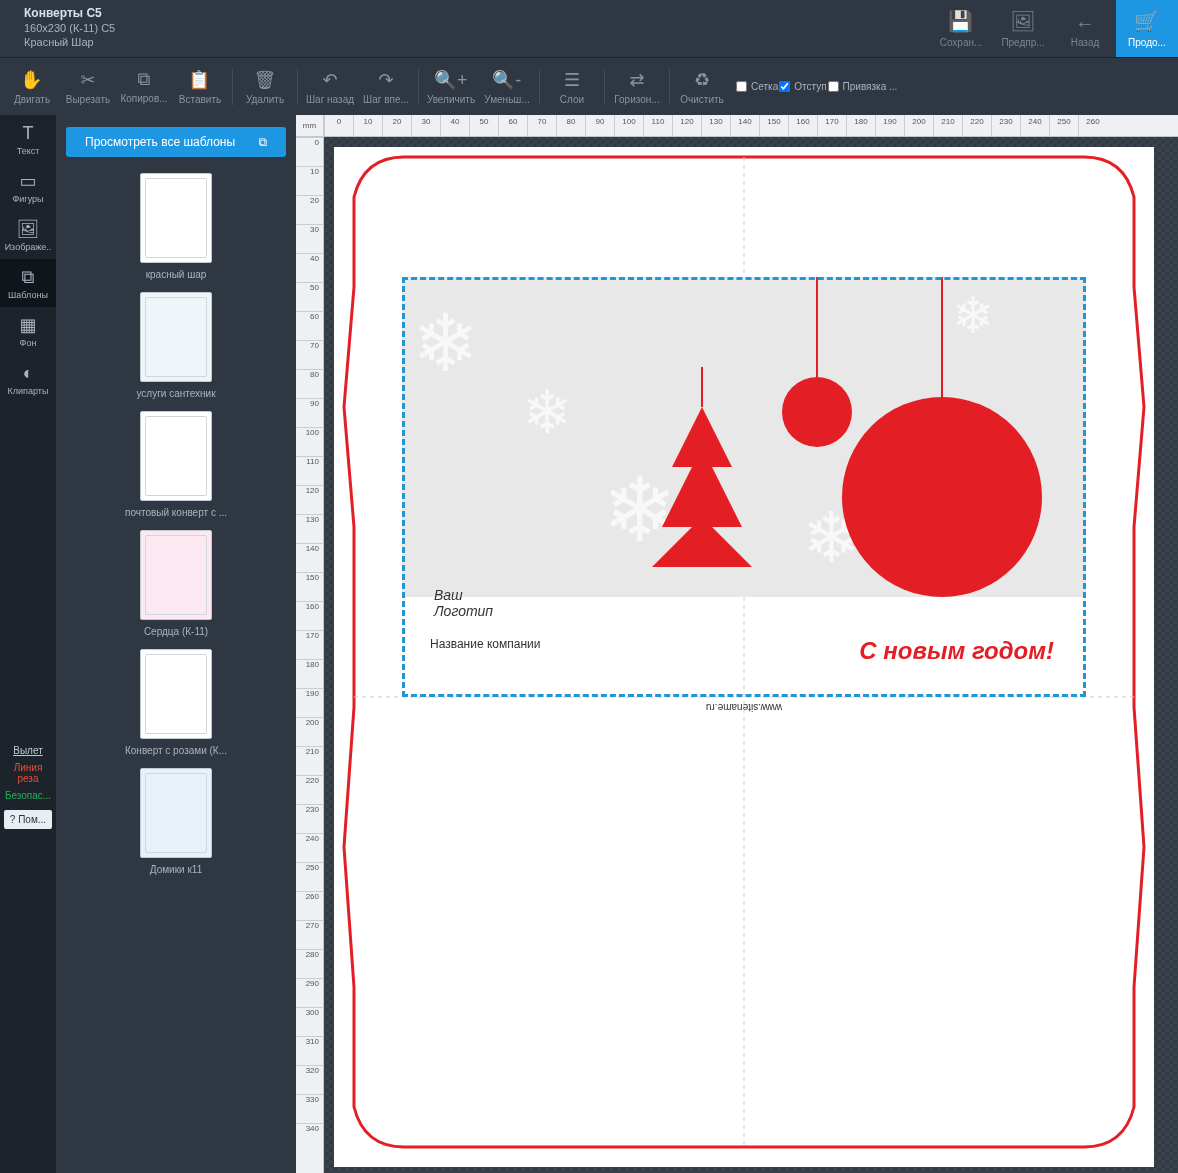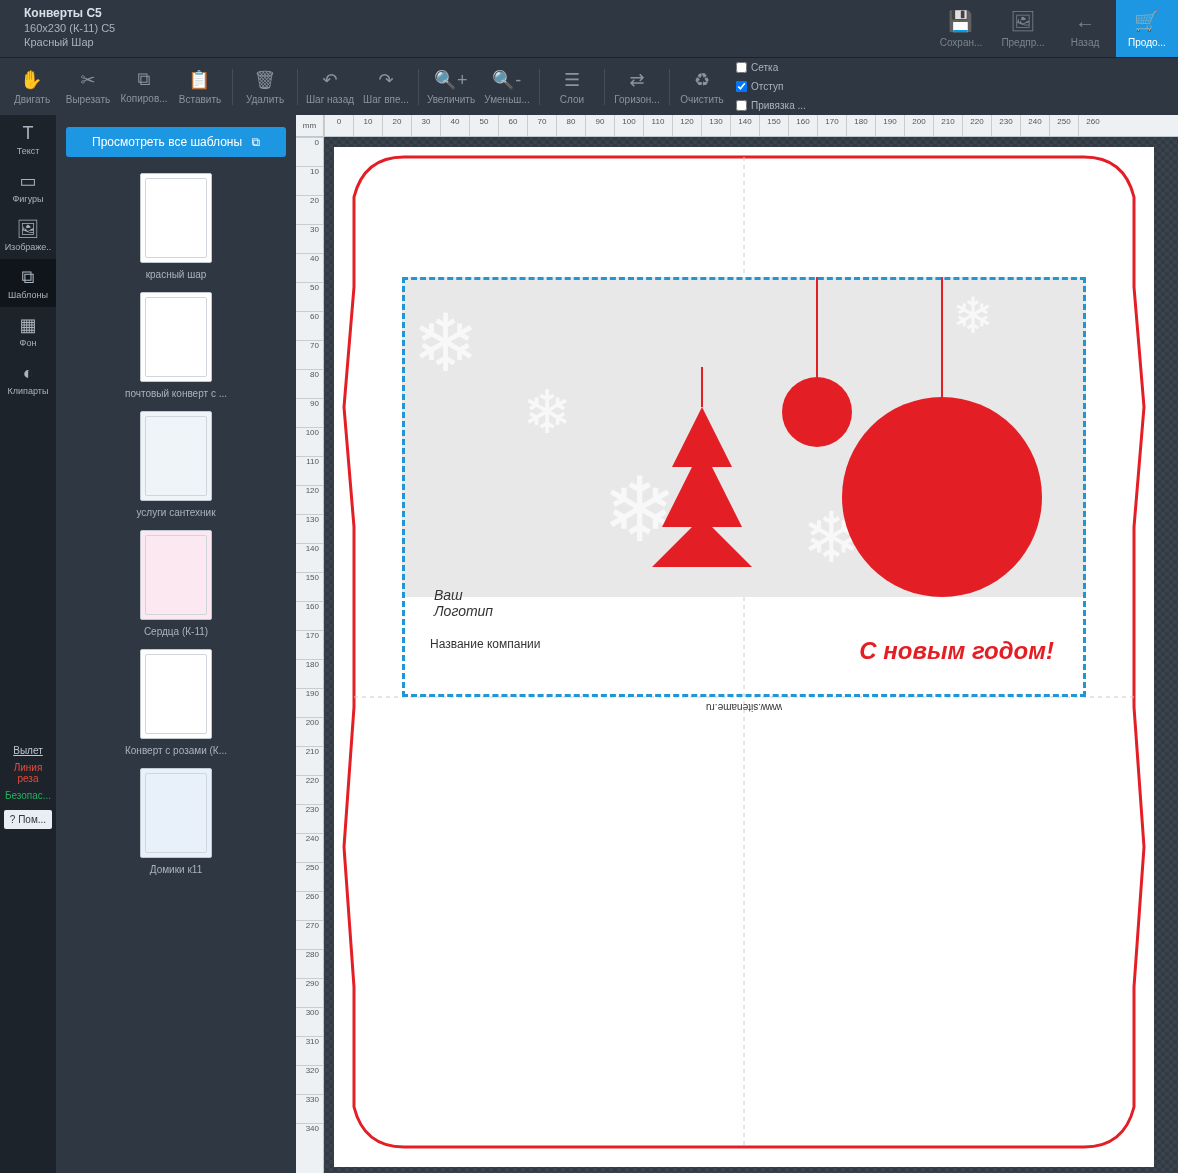--- a/index.html
+++ b/index.html
@@ -13,42 +13,42 @@
 .header-right { display: flex; }
 .header-btn { width: 62px; display: flex; flex-direction: column; align-items: center; justify-content: center; gap: 4px; font-size: 10px; color: #7a848f; cursor: pointer; }
 .header-btn.active-blue { background: #1e97e3; color: #fff; }
 .header-btn .icon { font-size: 20px; }
 
 
 .toolbar { height: 58px; background: #2f3742; border-top: 1px solid #1c232b; display: flex; align-items: center; padding: 0 4px; }
 .tool-btn { display: flex; flex-direction: column; align-items: center; justify-content: center; gap: 3px; width: 56px; height: 48px; color: #8a949f; font-size: 10px; cursor: pointer; }
 .tool-btn .icon { font-size: 18px; color: #8a949f; }
 .tool-sep { width: 1px; height: 36px; background: #444d58; margin: 0 4px; }
-.view-checks { display: flex; flex-direction: column; gap: 8px; margin-left: 6px; font-size: 10px; }
+.view-checks { display: flex; flex-direction: row; gap: 1px; margin-left: 6px; font-size: 10px; }
 .view-checks label { display: flex; align-items: center; gap: 4px; color: #aab3bd; }
 .view-checks input { width: 11px; height: 11px; }
 
 
 .body { display: flex; height: calc(1173px - 115px); }
 
 
 .left-nav { width: 56px; background: #1c232b; display: flex; flex-direction: column; }
 .nav-item { height: 48px; display: flex; flex-direction: column; align-items: center; justify-content: center; gap: 2px; font-size: 9px; color: #aab3bd; cursor: pointer; }
 .nav-item.selected { background: #10151b; }
 .nav-item .icon { font-size: 18px; }
 .nav-spacer { flex: 1; }
 .small-link { font-size: 10px; text-align: center; padding: 3px 2px; cursor: pointer; }
 .small-link.u { text-decoration: underline; color: #bfc8d2; }
 .small-link.red { color: #e74c3c; }
 .small-link.green { color: #27ae60; }
 .help-btn { margin: 6px 4px; background: #e8eef3; color: #2f3742; font-size: 10px; padding: 4px 2px; border-radius: 2px; text-align: center; }
 
 
 .templates-panel { width: 240px; background: #2f3742; padding: 12px 10px; overflow-y: auto; }
-.browse-btn { background: #1e97e3; color: #fff; padding: 8px 26px; border-radius: 3px; font-size: 12px; display: flex; align-items: center; justify-content: space-between; cursor: pointer; }
+.browse-btn { background: #1e97e3; color: #fff; padding: 8px 19px; border-radius: 3px; font-size: 12px; display: flex; align-items: center; justify-content: space-between; cursor: pointer; }
 .template-list { margin-top: 16px; display: flex; flex-direction: column; align-items: center; gap: 6px; }
 .template-item { display: flex; flex-direction: column; align-items: center; gap: 6px; margin-bottom: 6px; cursor: pointer; }
 .thumb { width: 72px; height: 90px; background: #f4f4f4; border: 1px solid #c0c8d0; border-radius: 2px; position: relative; overflow: hidden; }
 .thumb-label { font-size: 10px; color: #aab3bd; text-align: center; max-width: 130px; }
 
 
 .canvas-wrap { flex: 1; background: repeating-conic-gradient(#3a424c 0% 25%, #323a44 0% 50%) 50% / 8px 8px; position: relative; padding-left: 32px; }
 .ruler-h { position: absolute; top: 0; left: 28px; right: 0; height: 22px; background: #eef1f4; border-bottom: 1px solid #bfc7cf; font-size: 8px; color: #555; display: flex; align-items: flex-end; }
 .ruler-v { position: absolute; top: 22px; left: 0; width: 28px; bottom: 0; background: #eef1f4; border-right: 1px solid #bfc7cf; font-size: 8px; color: #555; }
 .ruler-corner { position: absolute; top: 0; left: 0; width: 28px; height: 22px; background: #eef1f4; border-right: 1px solid #bfc7cf; border-bottom: 1px solid #bfc7cf; font-size: 8px; color: #555; display: flex; align-items: center; justify-content: center; }
@@ -212,30 +212,30 @@
       <span>⧉</span>
     </div>
     <div class="template-list" id="template-list">
         <div class="template-item">
           <div class="thumb" style="background: rgb(255, 255, 255);">
             <div style="position:absolute;inset:4px;border:1px solid #d0d6dc;border-radius:2px"></div>
           </div>
           <div class="thumb-label">красный шар</div>
         </div>
         <div class="template-item">
+          <div class="thumb" style="background: rgb(238, 244, 248);">
+            <div style="position:absolute;inset:4px;border:1px solid #d0d6dc;border-radius:2px"></div>
+          </div>
+          <div class="thumb-label">услуги сантехник</div>
+        </div>
+        <div class="template-item">
           <div class="thumb" style="background: rgb(255, 255, 255);">
             <div style="position:absolute;inset:4px;border:1px solid #d0d6dc;border-radius:2px"></div>
           </div>
           <div class="thumb-label">почтовый конверт с ...</div>
-        </div>
-        <div class="template-item">
-          <div class="thumb" style="background: rgb(238, 244, 248);">
-            <div style="position:absolute;inset:4px;border:1px solid #d0d6dc;border-radius:2px"></div>
-          </div>
-          <div class="thumb-label">услуги сантехник</div>
         </div>
         <div class="template-item">
           <div class="thumb" style="background: rgb(252, 232, 240);">
             <div style="position:absolute;inset:4px;border:1px solid #d0d6dc;border-radius:2px"></div>
           </div>
           <div class="thumb-label">Сердца (К-11)</div>
         </div>
         <div class="template-item">
           <div class="thumb" style="background: rgb(255, 255, 255);">
             <div style="position:absolute;inset:4px;border:1px solid #d0d6dc;border-radius:2px"></div>

